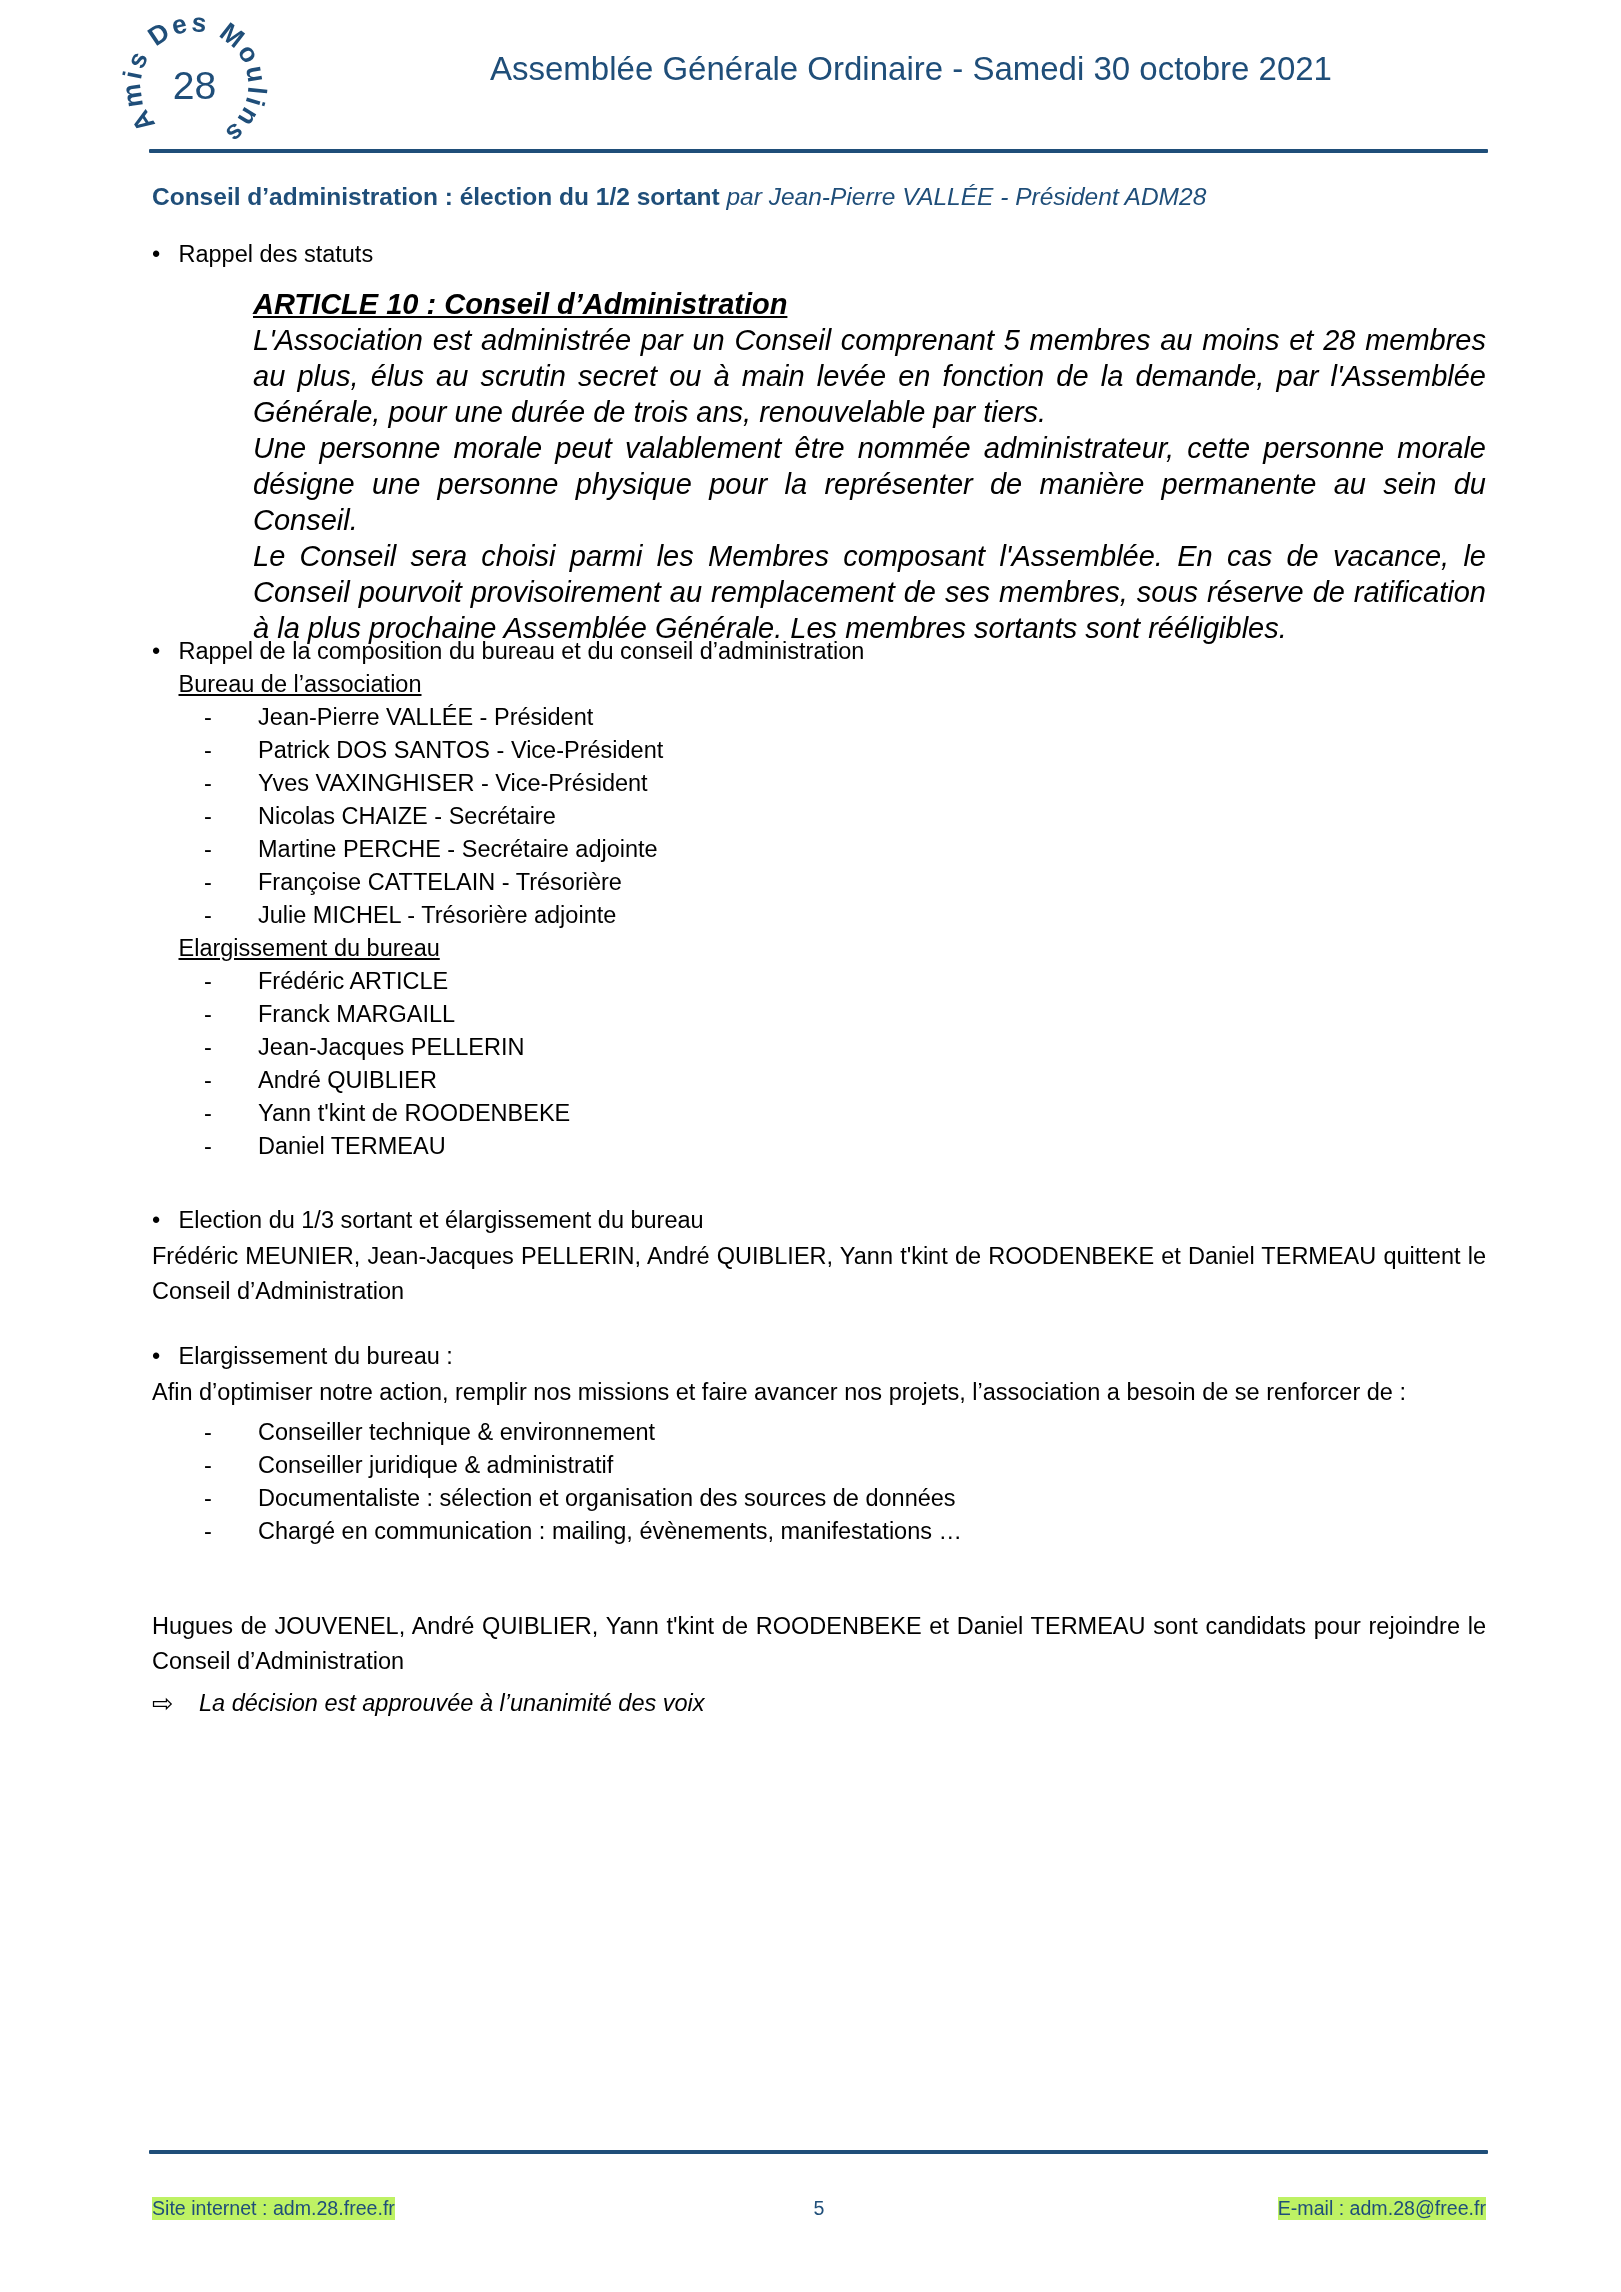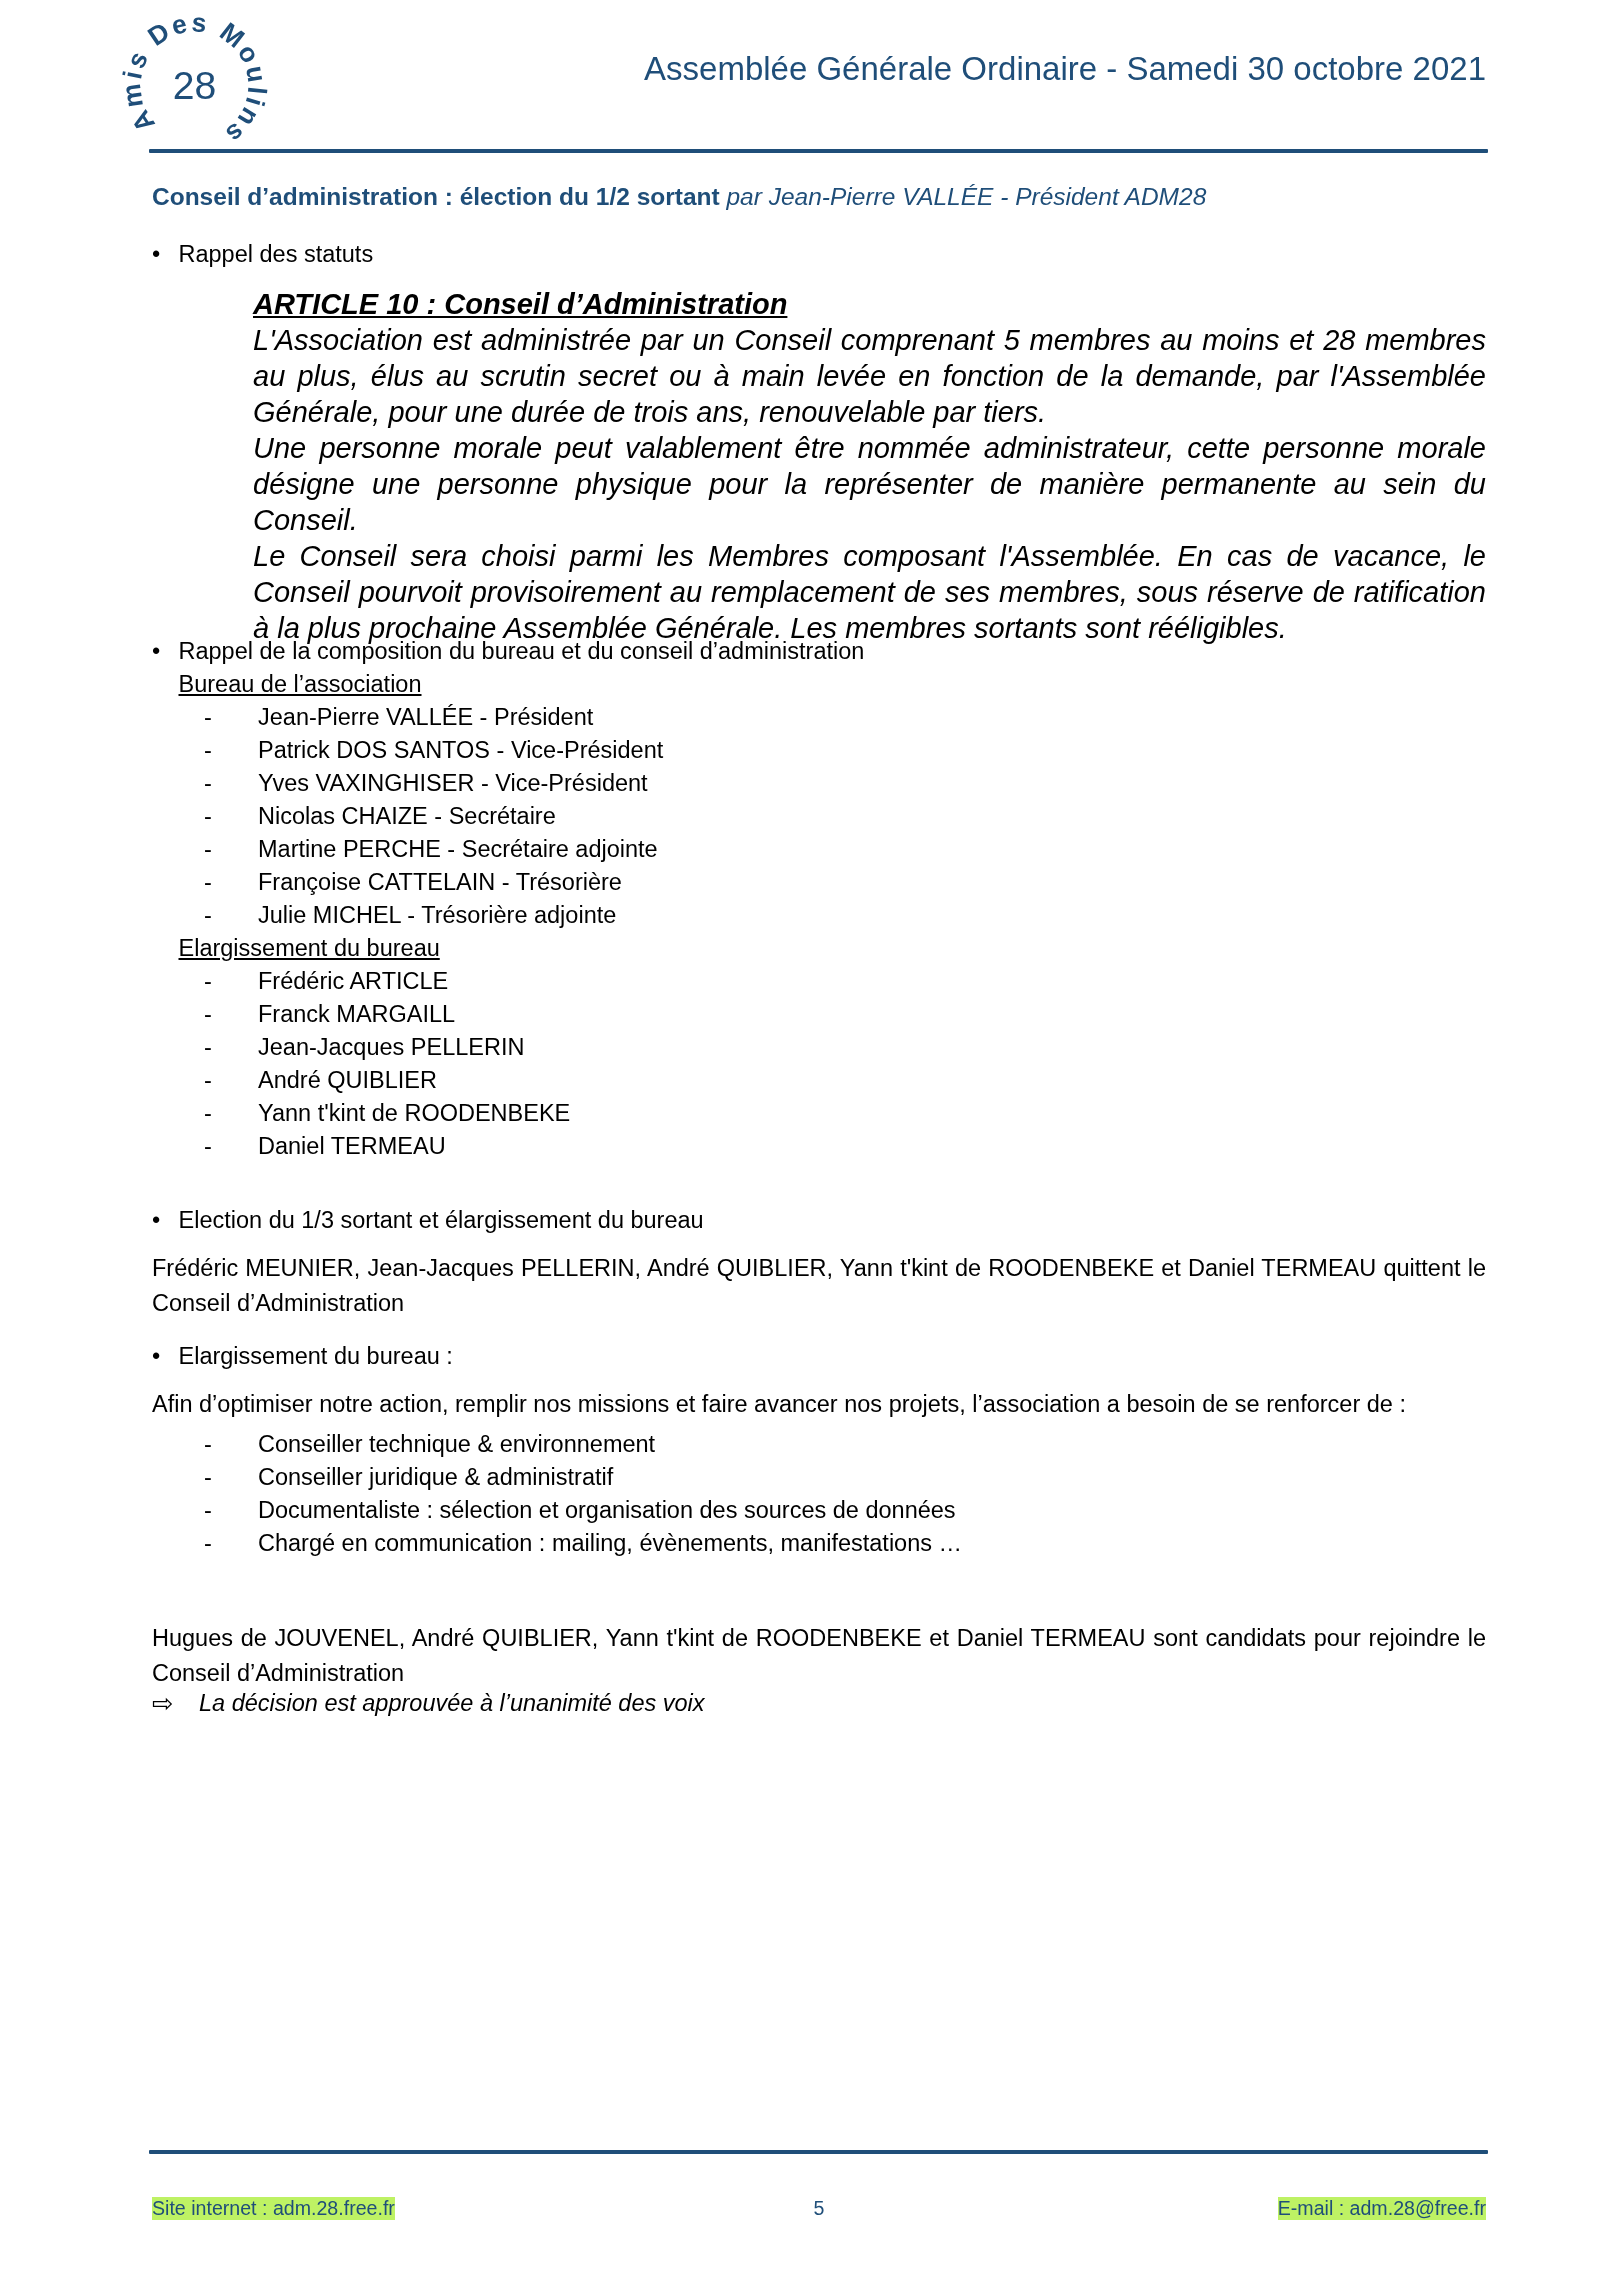--- a/index.html
+++ b/index.html
@@ -8,21 +8,21 @@
     width:1621px;height:2293px;
     background:#ffffff;
     font-family:"Liberation Sans","DejaVu Sans",sans-serif;
     color:#000;
     overflow:hidden;
   }
   
   .logo{position:absolute;left:106px;top:5.9px;width:181px;height:157px;}
   .doc-title{
     position:absolute;left:490px;top:49px;width:996px;
-    text-align:right;font-size:33px;line-height:39px;
+    font-size:33px;line-height:39px;
     color:#1F4E79;font-weight:400;white-space:nowrap;
   }
   .rule{position:absolute;left:149px;width:1339px;height:3.9px;background:#1F4E79;border-radius:1px;}
   .rule-header{top:149px;}
   .rule-footer{top:2150px;}
   
   .content{position:absolute;left:152px;top:0;width:1334px;}
   .abs{position:absolute;left:0;width:1334px;}
   .sec-heading{top:181px;font-size:24.5px;line-height:32px;color:#1F4E79;}
   .sec-heading .bold{font-weight:700;}
@@ -33,21 +33,21 @@
   .article{top:286px;padding-left:101px;width:1233px;box-sizing:content-box;}
   .article *{margin:0;}
   .article{font-style:italic;font-size:29px;line-height:36px;}
   .article-title{font-weight:700;text-decoration:underline;}
   .article p{text-align:justify;}
   .composition{top:635px;font-size:23.5px;line-height:33px;}
   .sub-title{text-decoration:underline;padding-left:26.5px;}
   .dash-line{display:flex;padding-left:52px;}
   .dash-glyph{width:54px;flex:0 0 54px;}
   .election{top:1204px;}
-  .just-par{font-size:23.5px;line-height:35px;text-align:justify;margin:14px 0 0 0;}
+  .just-par{font-size:23.5px;line-height:35px;text-align:justify;margin:2px 0 0 0;}
   .enlargement{top:1340px;}
   .roles{margin-top:5.9px;font-size:23.5px;line-height:33px;}
   .candidates{top:1607px;}
   .decision{top:1686px;display:flex;font-size:23.5px;line-height:35px;font-style:italic;}
   .arrow-glyph{width:47px;flex:0 0 47px;font-style:normal;font-size:25.5px;}
   
   .footer-text{
     position:absolute;left:152px;top:2197px;width:1334px;
     display:flex;justify-content:space-between;align-items:baseline;
     font-size:19.6px;color:#1F4E79;

